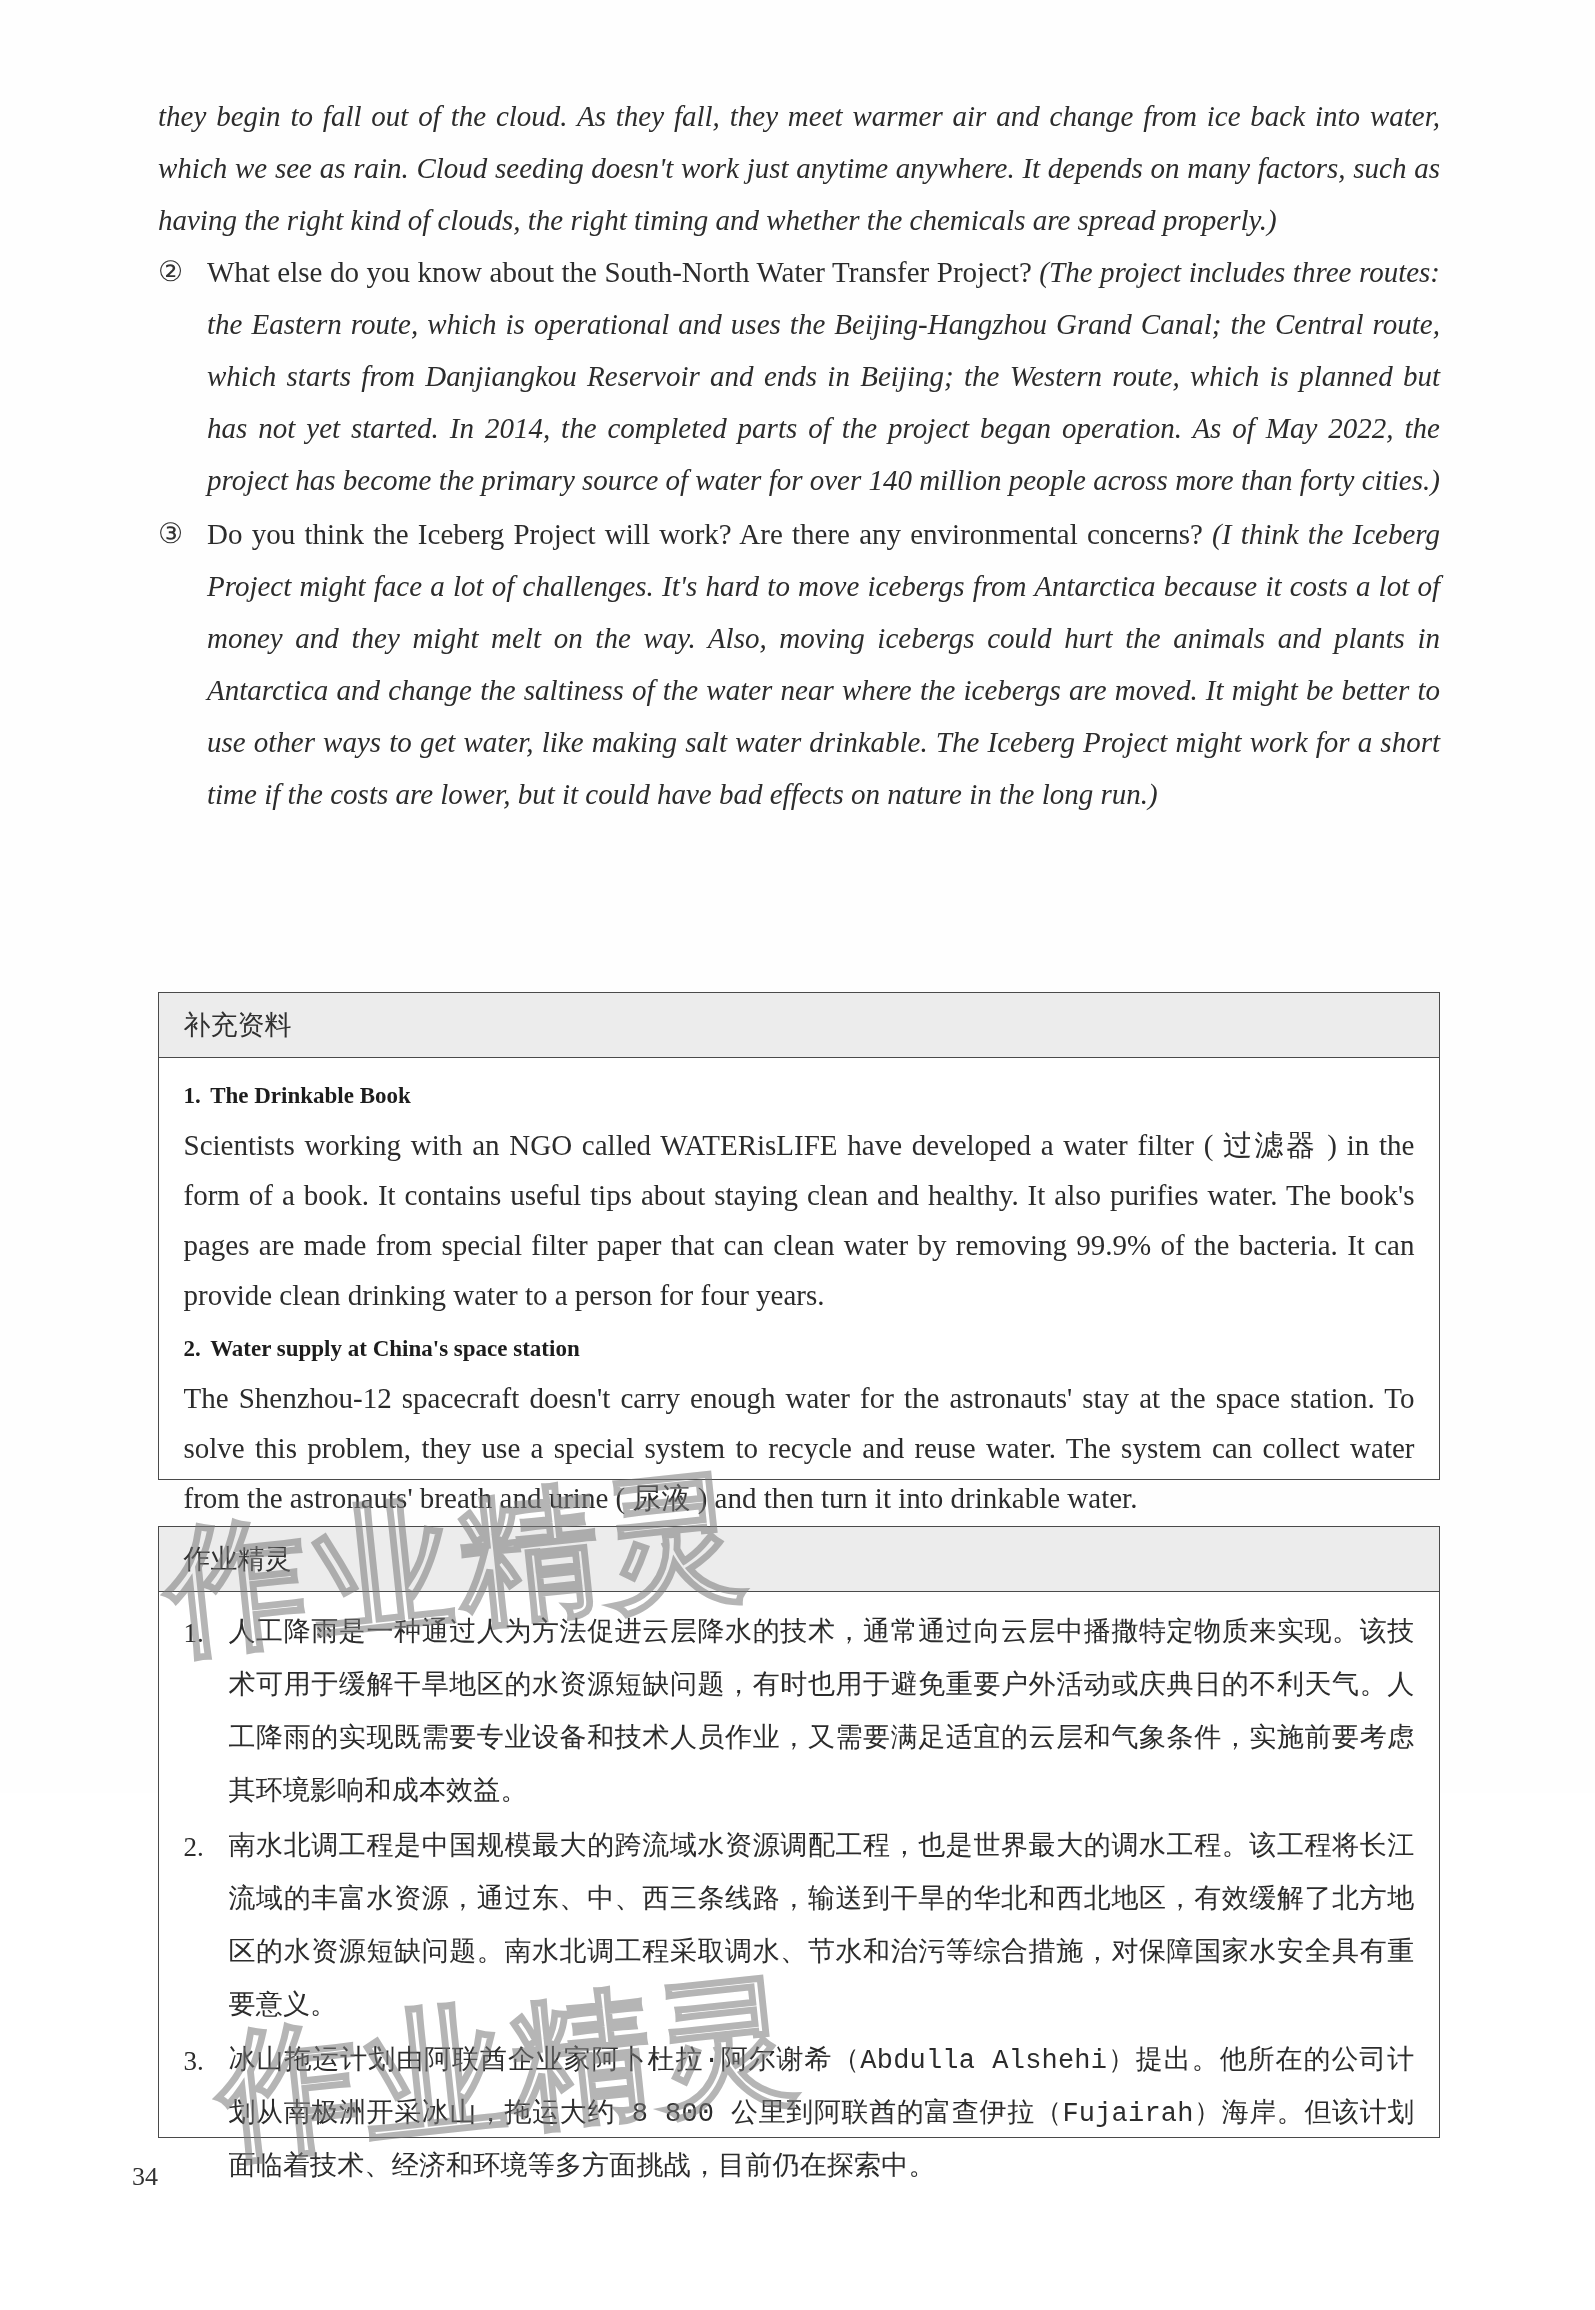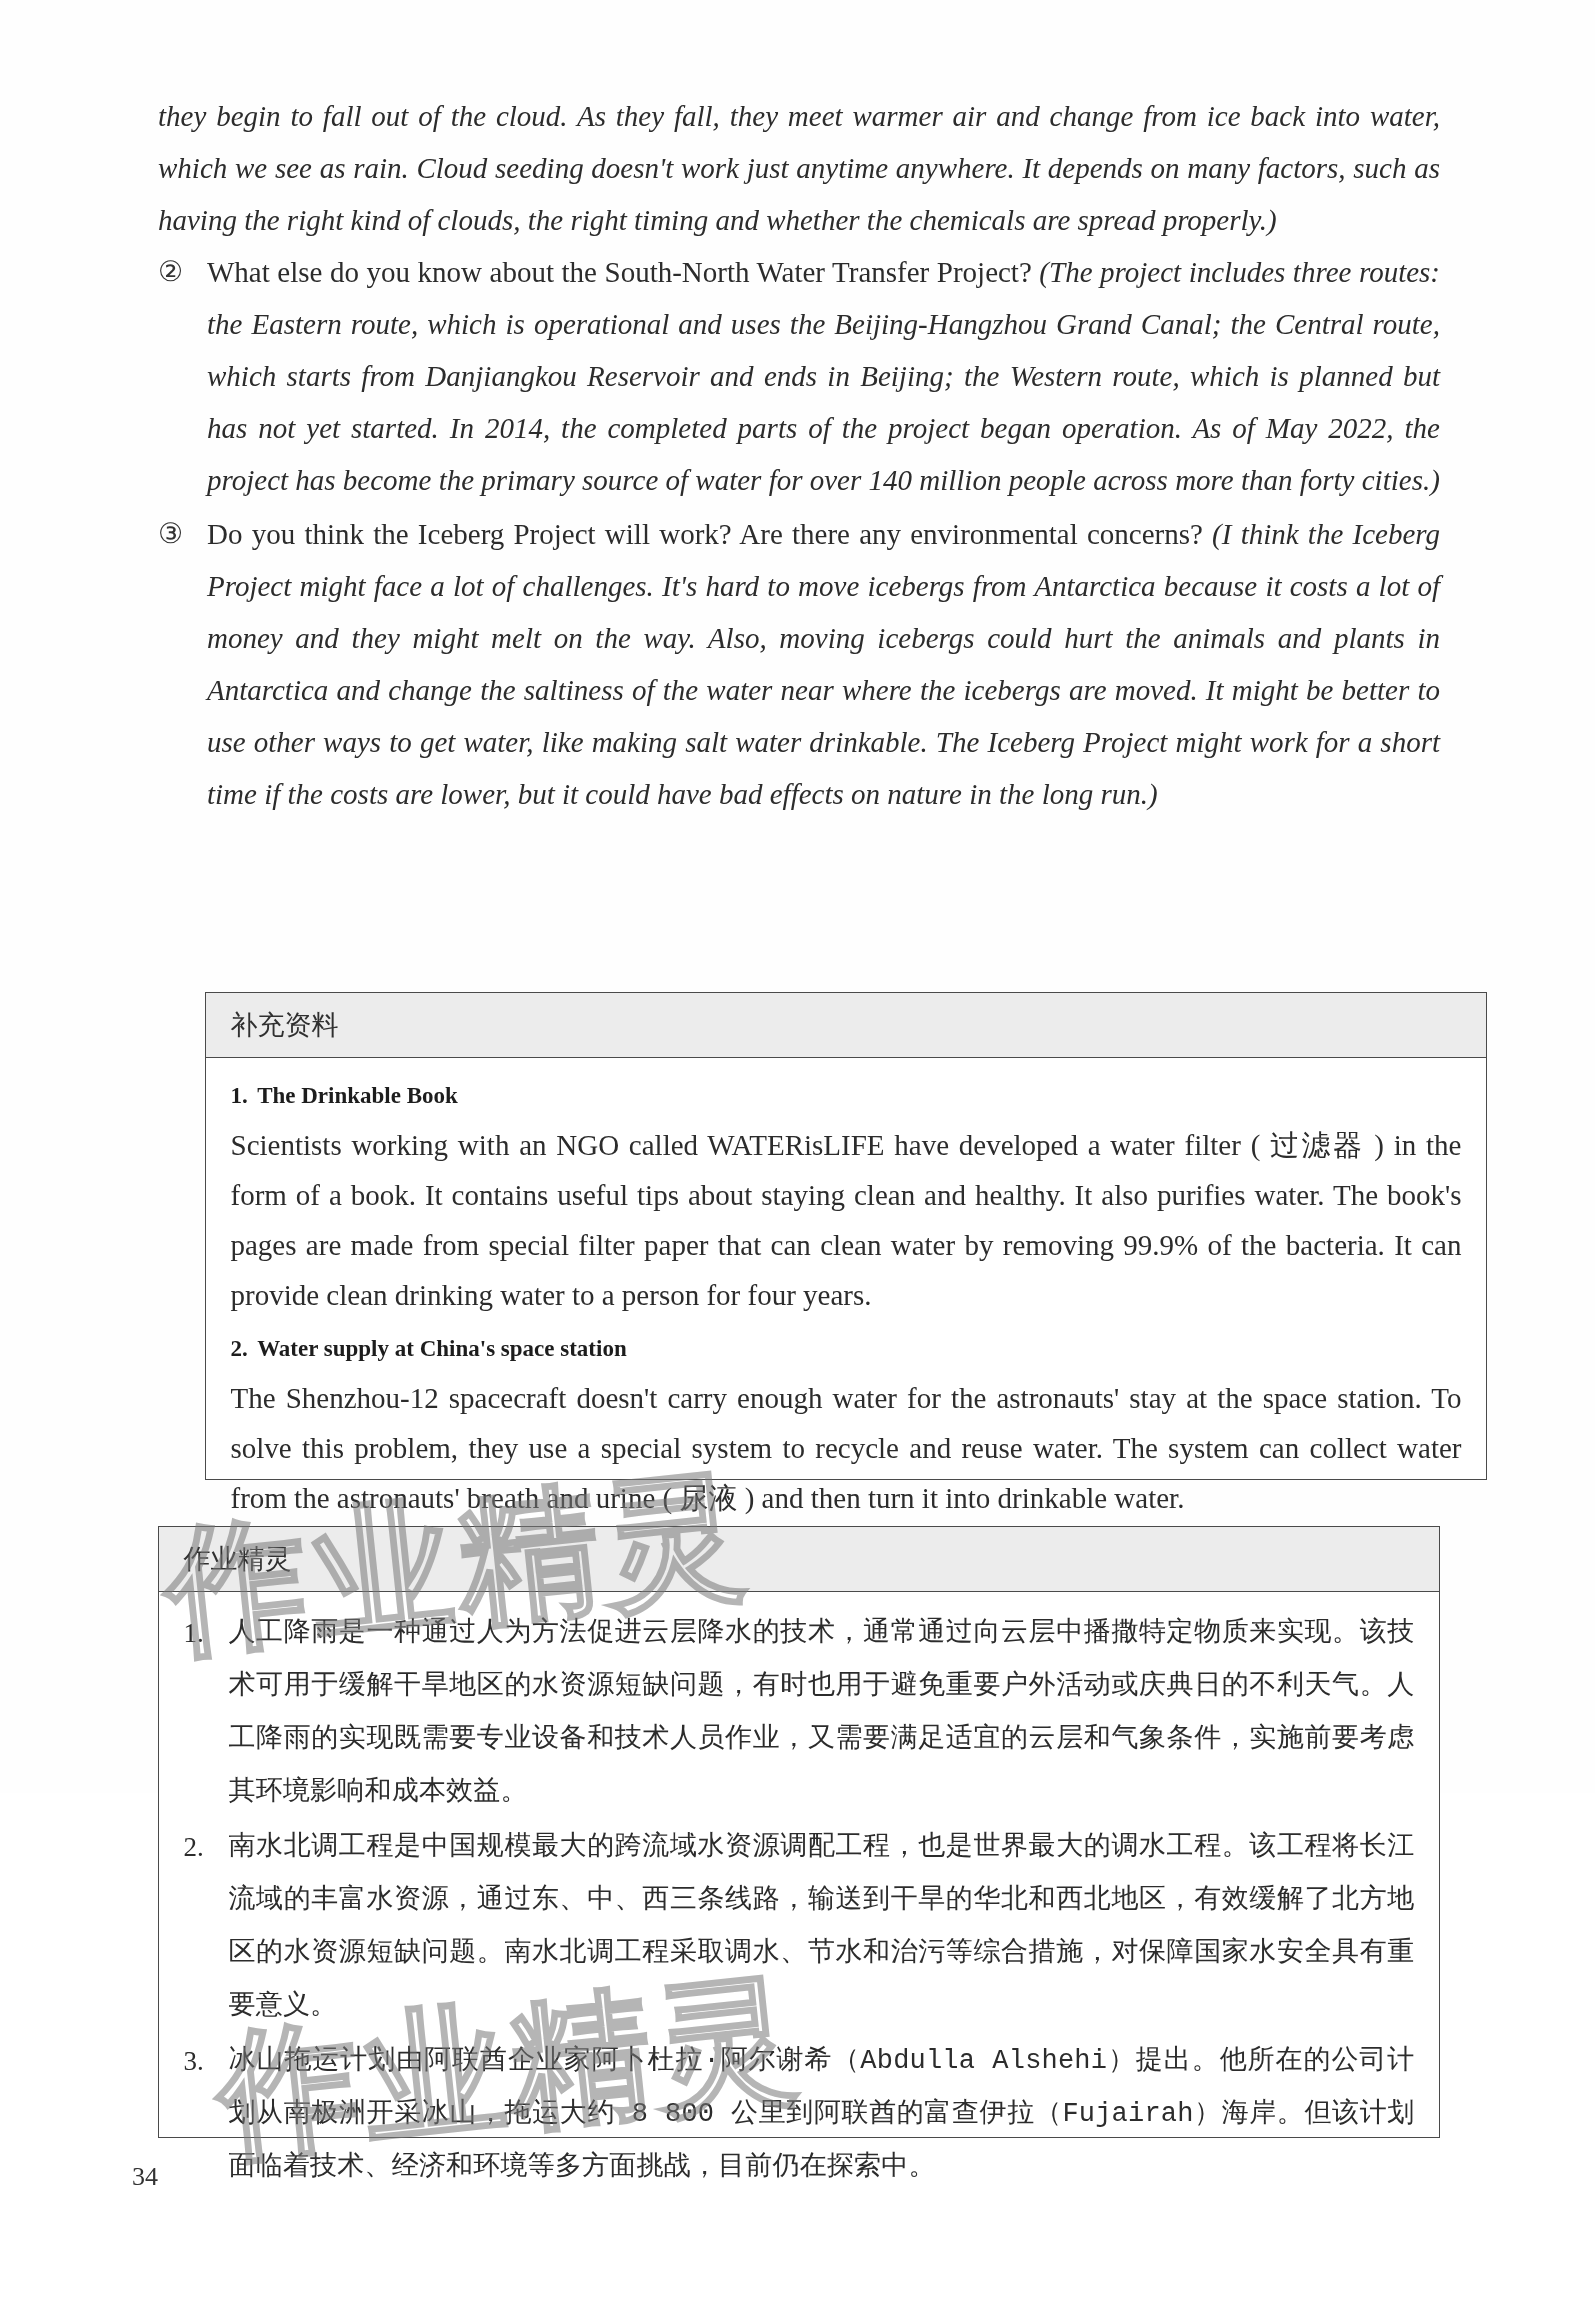--- a/index.html
+++ b/index.html
@@ -172,21 +172,21 @@
       <div class="para-marker">②</div>
       <div class="para-body"><span>What else do you know about the South-North Water Transfer Project? </span><span class="it">(The project includes three routes: the Eastern route, which is operational and uses the Beijing-Hangzhou Grand Canal; the Central route, which starts from Danjiangkou Reservoir and ends in Beijing; the Western route, which is planned but has not yet started. In 2014, the completed parts of the project began operation. As of May 2022, the project has become the primary source of water for over 140 million people across more than forty cities.)</span></div>
     </div>
 
     <div class="para">
       <div class="para-marker">③</div>
       <div class="para-body"><span>Do you think the Iceberg Project will work? Are there any environmental concerns? </span><span class="it">(I think the Iceberg Project might face a lot of challenges. It's hard to move icebergs from Antarctica because it costs a lot of money and they might melt on the way. Also, moving icebergs could hurt the animals and plants in Antarctica and change the saltiness of the water near where the icebergs are moved. It might be better to use other ways to get water, like making salt water drinkable. The Iceberg Project might work for a short time if the costs are lower, but it could have bad effects on nature in the long run.)</span></div>
     </div>
   </div>
 
-  <div class="info-box" style="left:158px; top:992px; width:1282px; height:488px;margin-left:47px;">
+  <div class="info-box" style="left:158px; top:992px; width:1282px; height:488px;">
     <div class="box-header">补充资料</div>
     <div class="box-body">
 
       <div class="sec-title"><span class="num">1.</span><span>The Drinkable Book</span></div>
       <p class="sec-text">Scientists working with an NGO called WATERisLIFE have developed a water filter ( 过滤器 ) in the form of a book. It contains useful tips about staying clean and healthy. It also purifies water. The book's pages are made from special filter paper that can clean water by removing 99.9% of the bacteria. It can provide clean drinking water to a person for four years.</p>
 
       <div class="sec-title"><span class="num">2.</span><span>Water supply at China's space station</span></div>
       <p class="sec-text">The Shenzhou-12 spacecraft doesn't carry enough water for the astronauts' stay at the space station. To solve this problem, they use a special system to recycle and reuse water. The system can collect water from the astronauts' breath and urine ( 尿液 ) and then turn it into drinkable water.</p>
     </div>
   </div>

